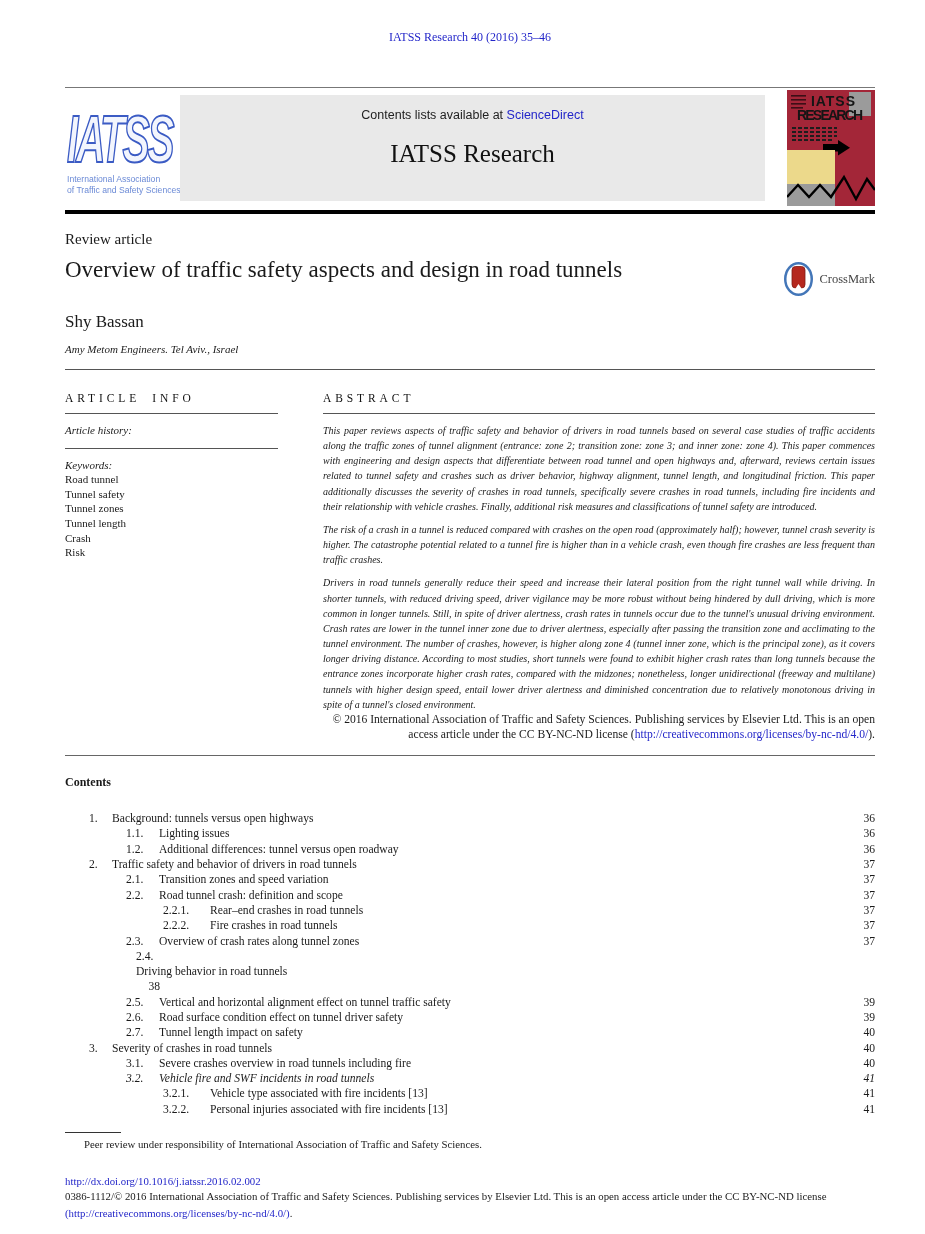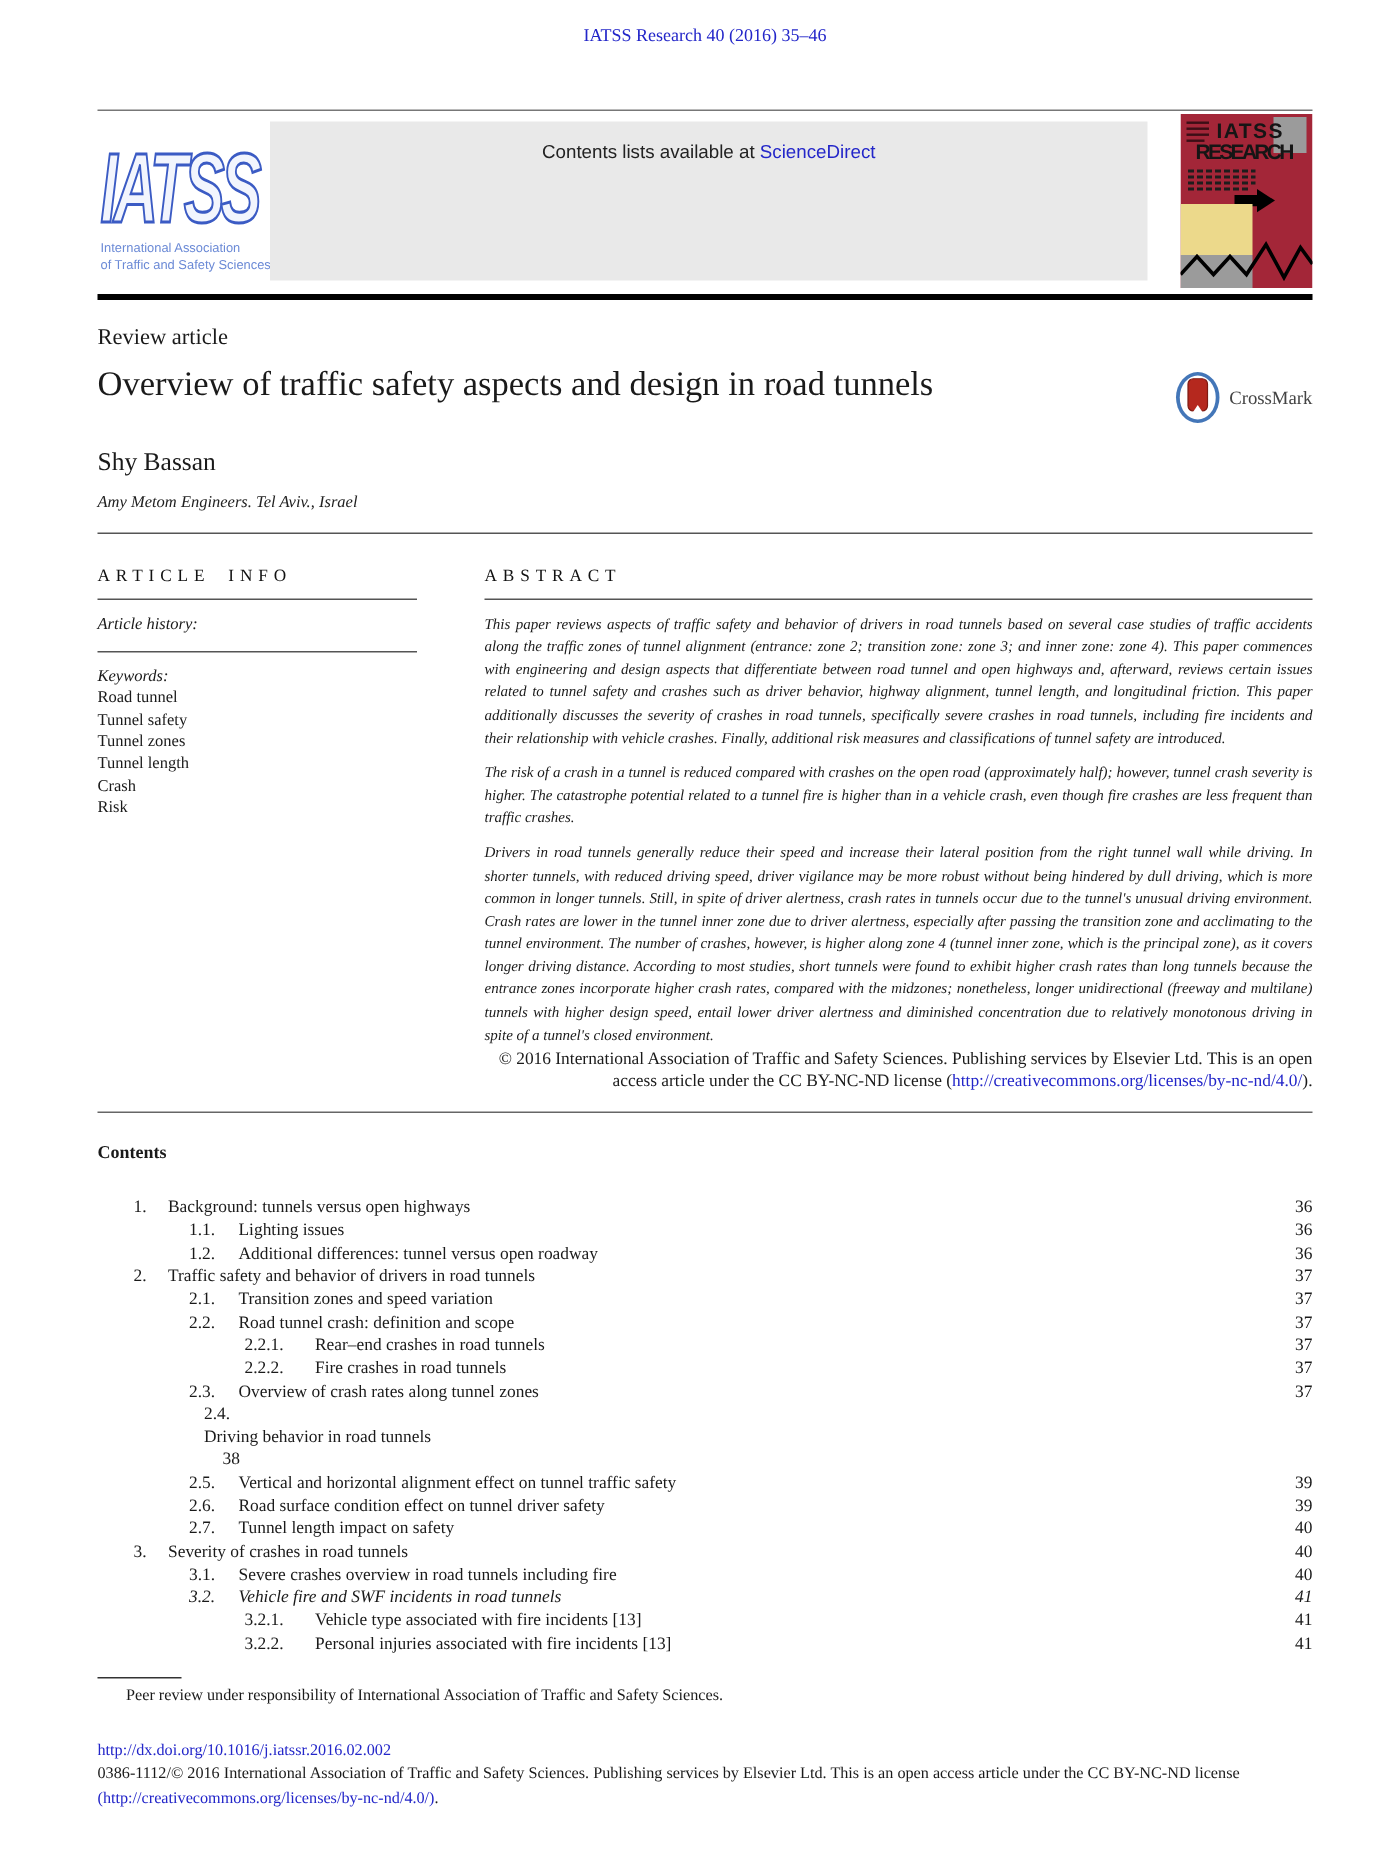--- a/index.html
+++ b/index.html
@@ -7,21 +7,21 @@
   body {
     width:925px; height:1234px; overflow:hidden;
     background:#ffffff; color:#1a1a1a;
     font-family:"Liberation Serif", serif;
     position:relative;
   }
   .container { width:810px; margin-left:65px; }
 
   
   .journal-ref {
-    margin-top:16px; text-align:center;
+    margin-top:30px; text-align:center;
     font-size:12px; color:#2326c9;
   }
 
   
   .header-band {
     margin-top:42px; border-top:1px solid #777;
     display:flex; align-items:stretch; height:116px; padding-top:2px;
   }
   .logo-col { width:115px; position:relative; }
   .pub-box {
@@ -97,20 +97,21 @@
         </g>
         <text x="2" y="92" font-family="Liberation Sans, sans-serif" font-size="8.6" fill="#6b8ad6">International Association</text>
         <text x="2" y="103" font-family="Liberation Sans, sans-serif" font-size="8.6" fill="#6b8ad6">of Traffic and Safety Sciences</text>
       </svg>
     </div>
 
     <div class="pub-box">
       <div class="avail">
         <span>Contents lists available at </span><span class="sd-link">ScienceDirect</span>
       </div>
+      <div class="jtitle">IATSS Research</div>
     </div>
 
     <div class="cover-col">
       <svg width="88" height="116" viewBox="0 0 88 116">
         <rect x="0" y="0" width="88" height="116" fill="#a32638"></rect>
         <rect x="62" y="2" width="22" height="24" fill="#9b9b9b"></rect>
         <rect x="4" y="5" width="15" height="1.6" fill="#3c0e16"></rect>
         <rect x="4" y="9" width="15" height="1.6" fill="#3c0e16"></rect>
         <rect x="4" y="13" width="15" height="1.6" fill="#3c0e16"></rect>
         <rect x="4" y="17" width="12" height="1.6" fill="#3c0e16"></rect>

